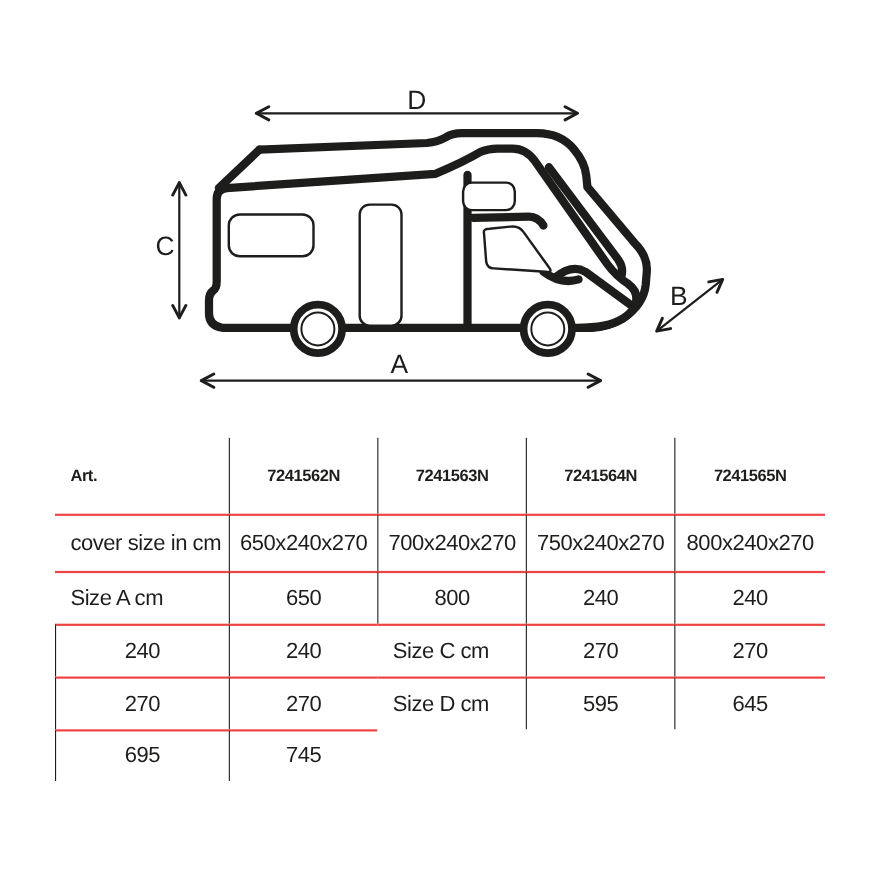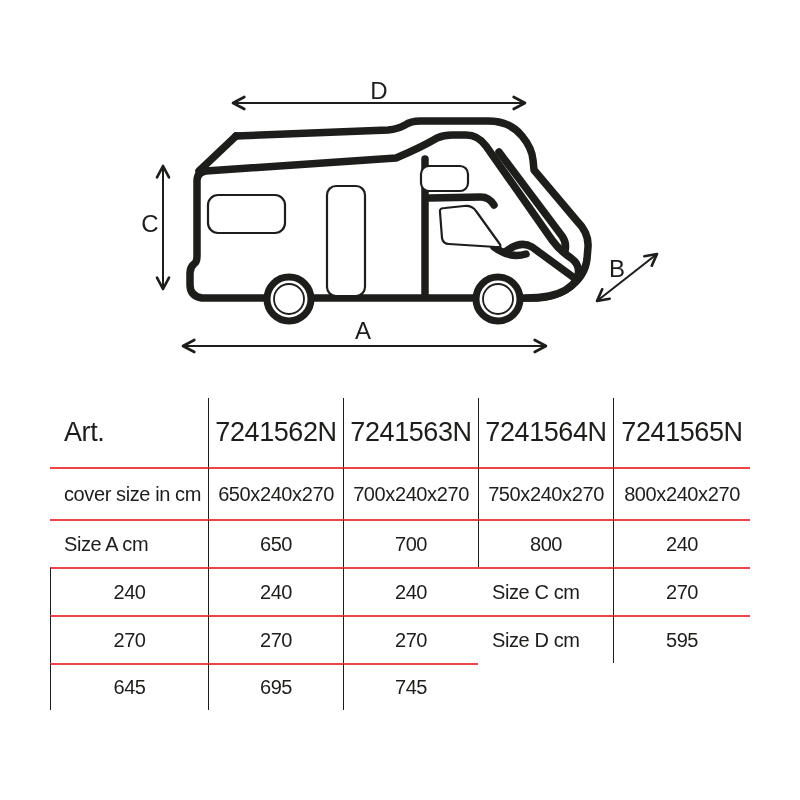--- a/index.html
+++ b/index.html
@@ -35,22 +35,22 @@
     justify-content: center;
     font-size: 20px;
     letter-spacing: -0.4px;
     white-space: nowrap;
   }
   .cell.first {
     justify-content: flex-start;
     padding-left: 14px;
   }
   .cell.hdr {
-    font-weight: normal;
-    font-size: 27px;
+    font-weight: bold;
+    font-size: 15px;
   }
   .cell.bl { border-left: 1.6px solid #1d1d1b; text-align: right; }
   .cell.bt { border-top: 2px solid #ef4444; }
   .dimlabel {
     font-family: "Liberation Sans", sans-serif;
     font-size: 24px;
     fill: #1d1d1b;
   }
 </style>
 </head>
@@ -119,21 +119,20 @@
       <div class="cell hdr bl">7241563N</div>
       <div class="cell hdr bl">7241564N</div>
       <div class="cell hdr bl">7241565N</div>
       <div class="cell first bt">cover size in cm</div>
       <div class="cell bt bl">650x240x270</div>
       <div class="cell bt bl">700x240x270</div>
       <div class="cell bt bl">750x240x270</div>
       <div class="cell bt bl">800x240x270</div>
       <div class="cell first bt">Size A cm</div>
       <div class="cell bt bl">650</div>
-      <div class="cell bt bl">700</div>
       <div class="cell bt bl">800</div>
       <div class="cell bt bl">240</div>
       <div class="cell bt bl">240</div>
       <div class="cell bt bl">240</div>
       <div class="cell bt bl">240</div>
       <div class="cell first bt">Size C cm</div>
       <div class="cell bt bl">270</div>
       <div class="cell bt bl">270</div>
       <div class="cell bt bl">270</div>
       <div class="cell bt bl">270</div>

